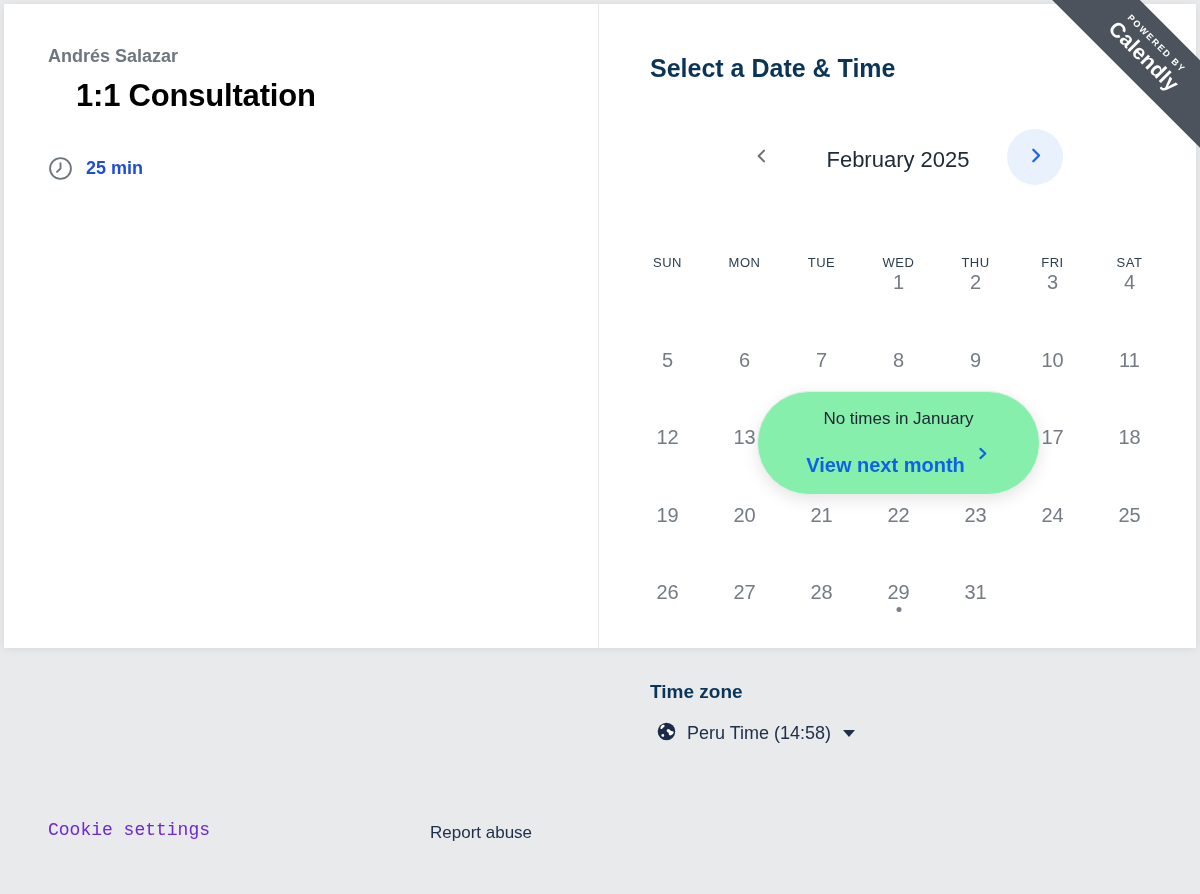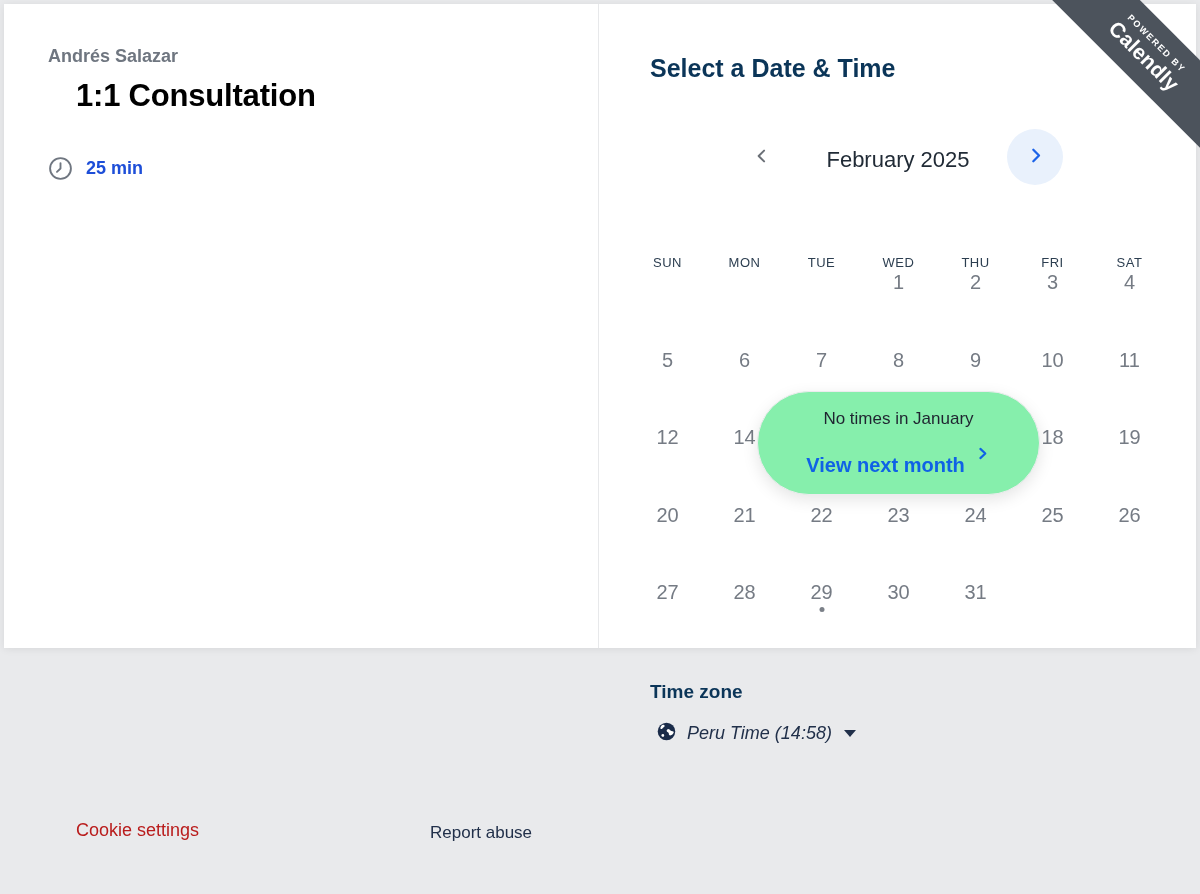--- a/index.html
+++ b/index.html
@@ -37,24 +37,23 @@
     margin-left: 28px;
   }
   .duration-row {
     position: absolute; left: 44px; top: 152px;
     display: flex; align-items: center; gap: 13px;
   }
   .duration-row svg { display: block; }
   .duration-text { font-size: 18px; font-weight: 700; color: #1d4ed8; }
   .cookie-link {
     position: absolute; left: 44px; top: 816px;
-    font-size: 18px; color: #b91c1c;
-    background: none; border: none; cursor: pointer;
-    font-family: Liberation Sans, sans-serif;
-    margin-left: 28px;
+    font-size: 18px; color: #6d28d9;
+    background: none; border: none; cursor: pointer;
+    font-family: Liberation Mono, monospace;
   }
   .report-link {
     position: absolute; left: 426px; top: 819px;
     font-size: 17px; color: #21304a;
     background: none; border: none; cursor: pointer;
     font-family: "Liberation Sans", sans-serif;
   }
   
   .right-panel { position: absolute; left: 595px; top: 0; width: 597px; height: 100%; }
   .panel-heading {
@@ -118,21 +117,21 @@
   
   .tz-label {
     position: absolute; left: 51px; top: 677px;
     font-size: 19px; font-weight: 800; color: #0b3558;
   }
   .tz-selector {
     position: absolute; left: 57px; top: 717px;
     display: flex; align-items: center; gap: 10px;
     background: none; border: none; cursor: pointer;
   }
-  .tz-value { font-size: 18px; color: #21304a; font-family: "Liberation Sans", sans-serif; font-style: italic; }
+  .tz-value { font-size: 18px; color: #21304a; font-family: "Liberation Sans", sans-serif; }
   .tz-caret {
     width: 0; height: 0; margin-left: 2px;
     border-left: 6px solid transparent; border-right: 6px solid transparent;
     border-top: 7px solid #21304a;
   }
   
   .ribbon {
     position: absolute; left: 1018px; top: 21px;
     width: 260px; height: 62px;
     background: #4c535c;
@@ -233,20 +232,23 @@
         <div class="day">
           <span class="num">10</span>
         </div>
         <div class="day">
           <span class="num">11</span>
         </div>
         <div class="day">
           <span class="num">12</span>
         </div>
         <div class="day">
+          <span class="num">13</span>
+        </div>
+        <div class="day">
           <span class="num">14</span>
         </div>
         <div class="day">
           <span class="num">15</span>
         </div>
         <div class="day">
           <span class="num">16</span>
         </div>
         <div class="day">
           <span class="num">17</span>
@@ -280,23 +282,20 @@
         </div>
         <div class="day">
           <span class="num">27</span>
         </div>
         <div class="day">
           <span class="num">28</span>
         </div>
         <div class="day">
           <span class="num">29</span>
           <span class="dot"></span>
-        </div>
-        <div class="day">
-          <span class="num">30</span>
         </div>
         <div class="day">
           <span class="num">31</span>
         </div>
         <div class="day"></div>
       </div>
 
     <div class="tooltip">
       <div class="tooltip-message">No times in January</div>
       <button class="tooltip-action">

